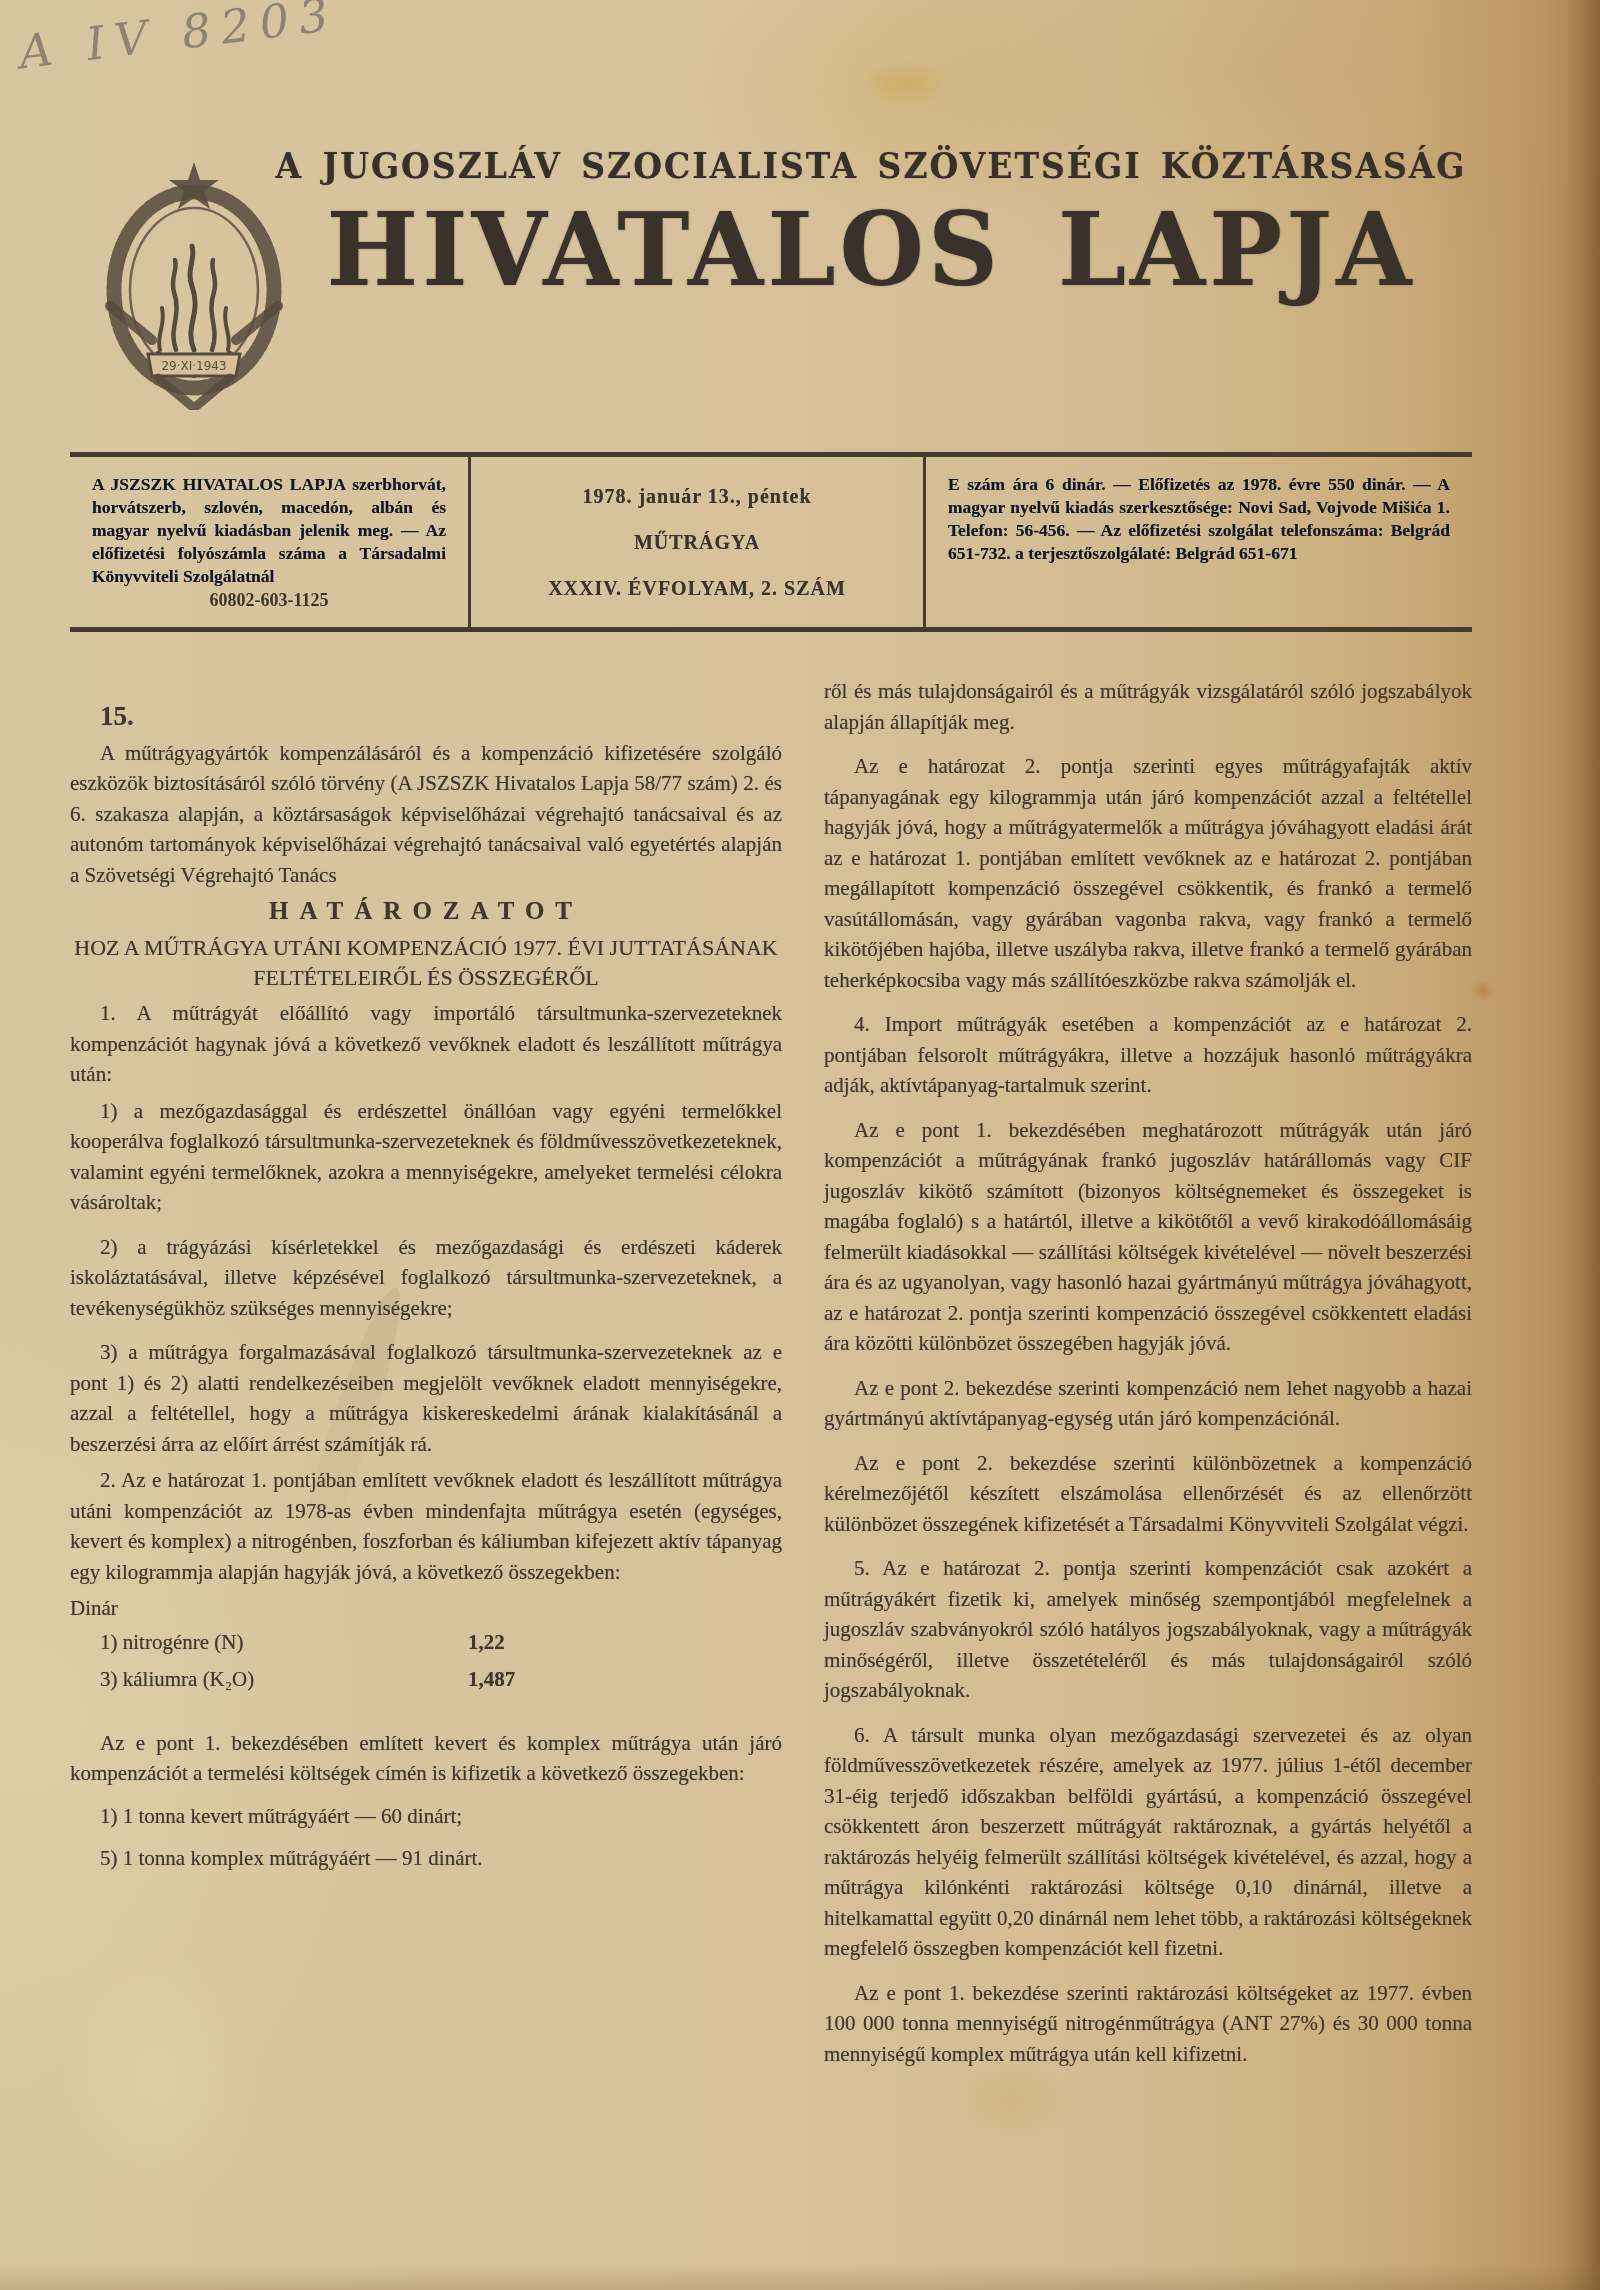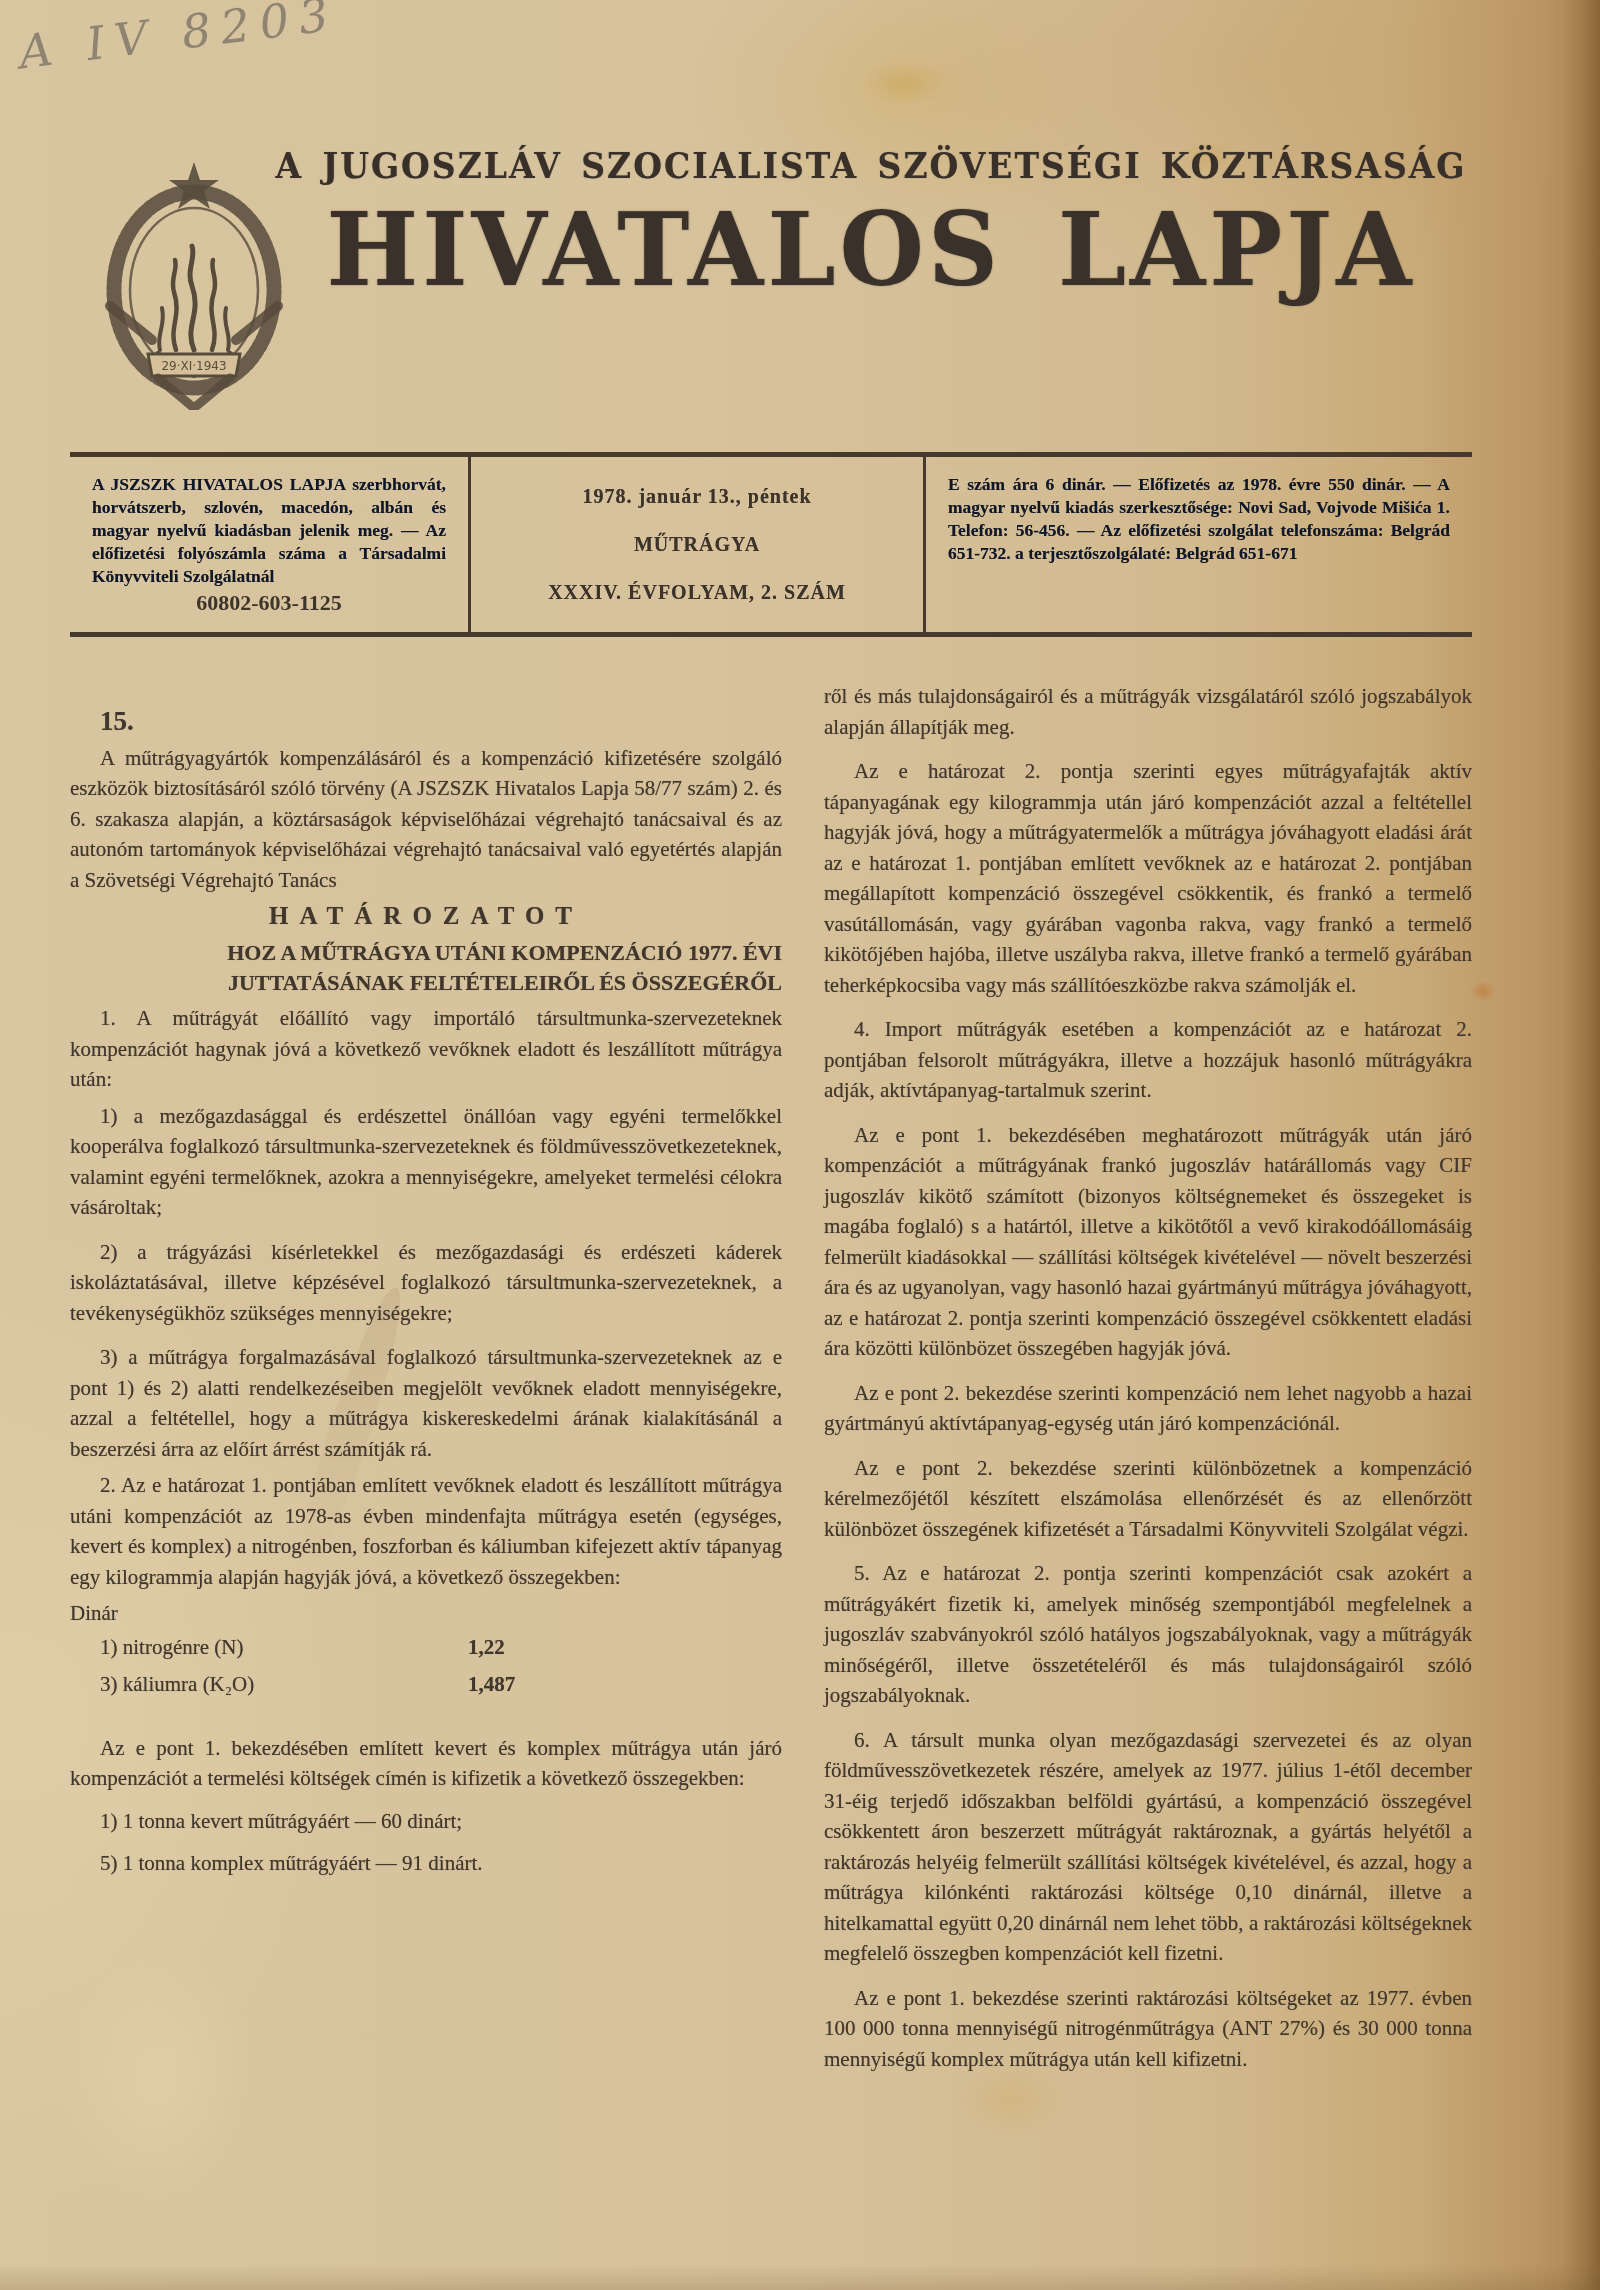--- a/index.html
+++ b/index.html
@@ -61,37 +61,37 @@
     display:flex;border-top:5px solid #453a2d;border-bottom:5px solid #453a2d;
     min-height:168px;margin-top:14px;
   }
   .infobar .cell{padding:16px 22px;box-sizing:border-box;}
   .cell-left{flex:0 0 398px;}
   .cell-mid{flex:0 0 458px;border-left:3px solid #453a2d;border-right:3px solid #453a2d;
     display:flex;flex-direction:column;justify-content:space-around;text-align:center;}
   .cell-right{flex:1;}
   .small-bold{font-weight:bold;font-size:17.5px;line-height:1.32;text-align:justify;
     color:#0f172a;text-shadow:0 0 .6px rgba(60,51,42,.6);}
-  .acct{font-weight:bold;font-size:22px;text-align:center;margin-top:2px;}
+  .acct{font-weight:bold;font-size:18px;text-align:center;margin-top:2px;}
   .mid-line{font-weight:bold;font-size:20px;letter-spacing:1px;color:#3c332a;
     text-shadow:0 0 .6px rgba(60,51,42,.6);}
 
   
   .columns{display:flex;margin-top:44px;}
   .col-left{width:712px;flex:0 0 712px;margin-top:25px;}
   .col-right{flex:1;margin-left:42px;}
   .bodytext{font-size:21px;line-height:30.5px;text-align:justify;color:#41372c;
     text-shadow:0 0 .7px rgba(65,55,44,.55);}
   .bodytext p{margin:0;text-indent:30px;}
   .bodytext p + p{margin-top:6px;}
   .no-indent{text-indent:0 !important;}
   .art-num{font-weight:bold;font-size:27px;margin:0 0 26px 40px;text-indent:0;}
   .decree-word{text-align:center;font-weight:bold;font-size:25px;letter-spacing:11px;
     margin:40px 0 34px 0;text-indent:0 !important;}
-  .decree-title{text-align:right;font-weight:bold;font-size:22px;line-height:1.35;
+  .decree-title{text-align:center;font-weight:normal;font-size:22px;line-height:1.35;
     margin:0 6px 36px 6px;text-indent:0 !important;}
   .dinar-label{margin:34px 0 16px 388px;text-indent:0 !important;}
   .rate-row{display:flex;margin-left:30px;line-height:37px;}
   .rate-label{width:368px;}
   .rate-value{font-weight:bold;}
   .list-item{margin-top:12px !important;}
   .gap-top{margin-top:14px !important;}
 </style>
 </head>
 <body>

